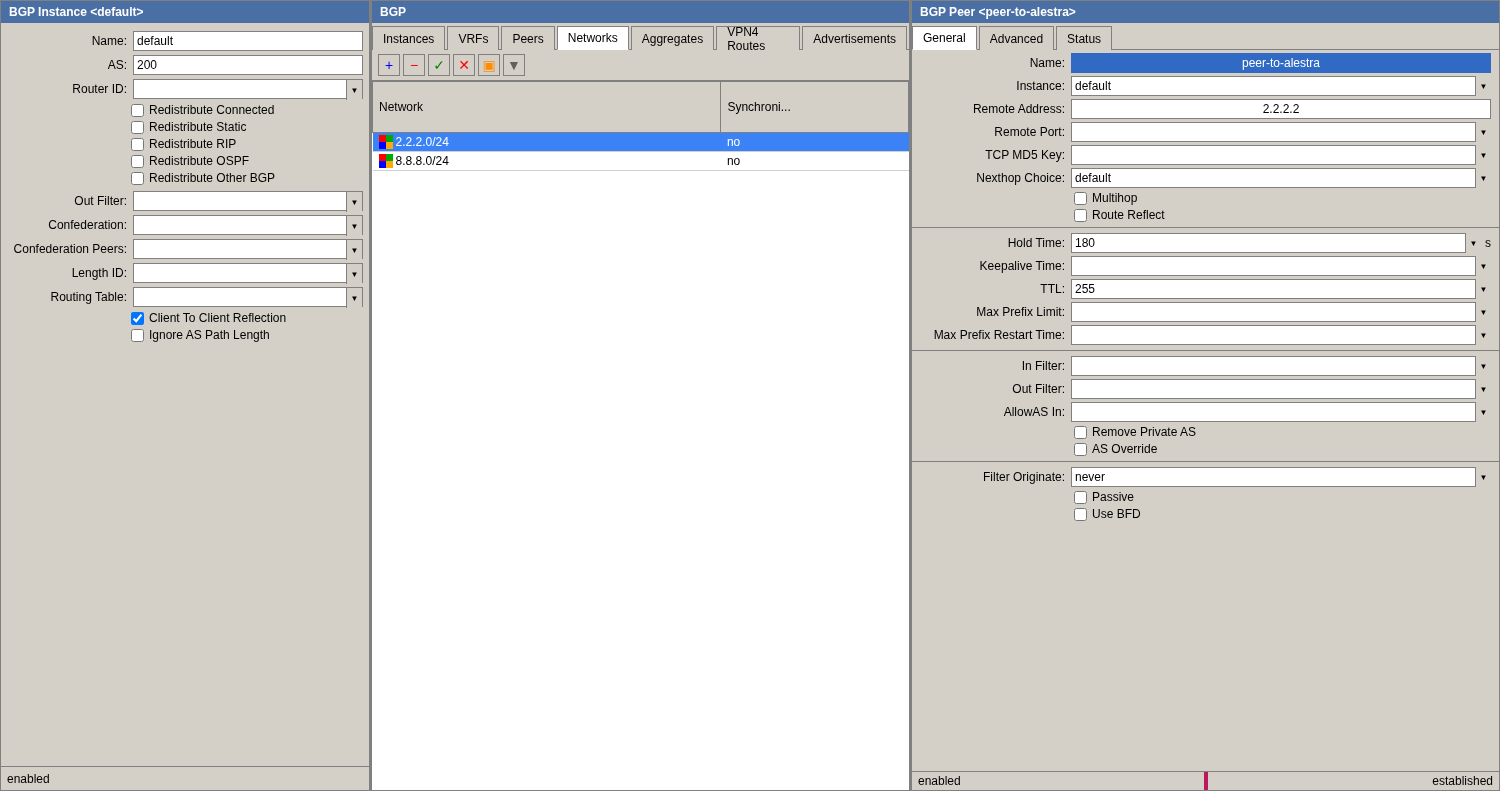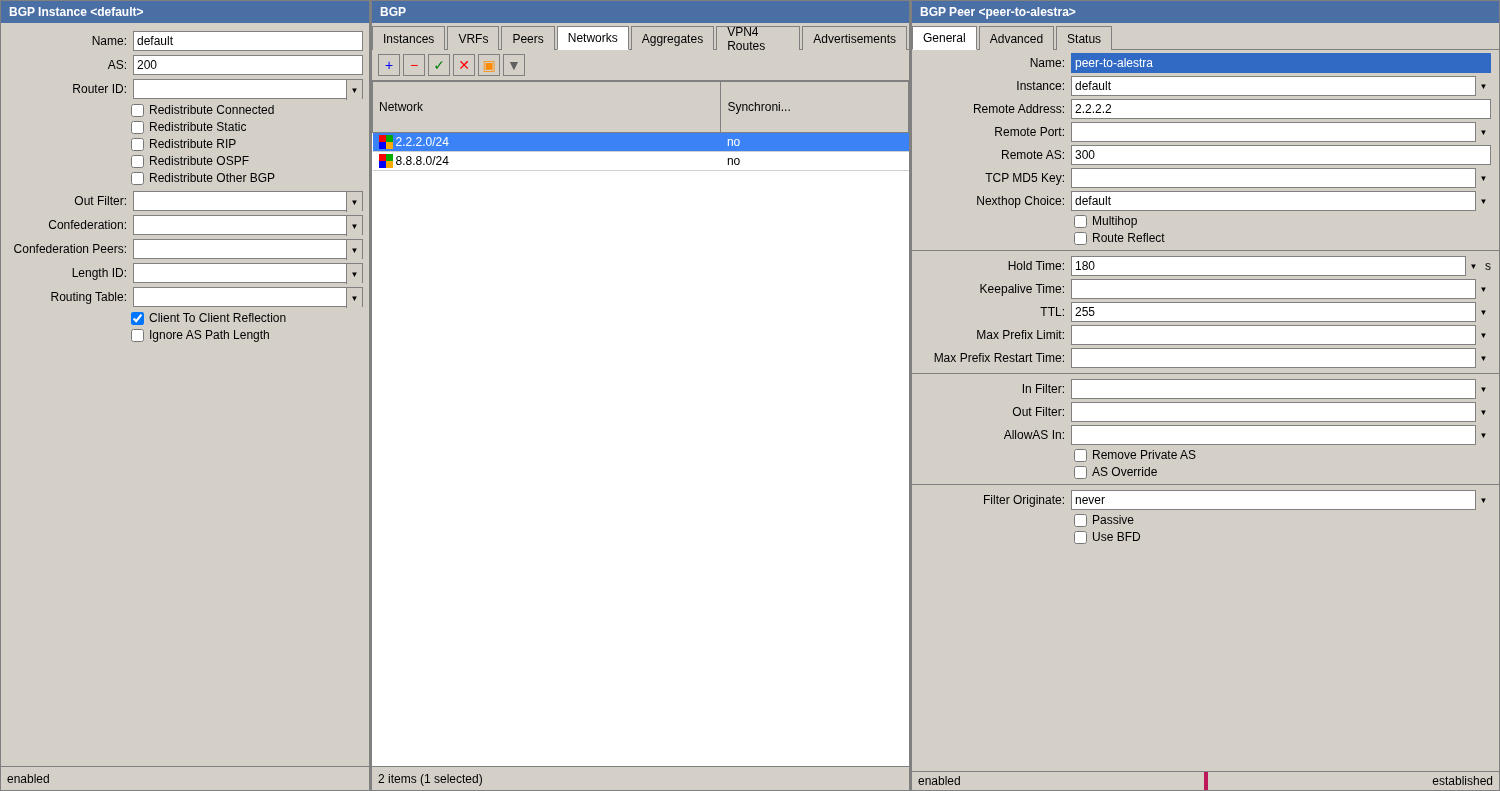--- a/index.html
+++ b/index.html
@@ -59,21 +59,21 @@
     .data-table th { background: #d4d0c8; border: 1px solid #808080; padding: 18px 6px; text-align: left; font-weight: normal; cursor: pointer; }
     .data-table td { border-bottom: 1px solid #d0d0d0; padding: 2px 6px; }
     .data-table tr.selected td { background: #3b82f6; color: white; }
 
     
     .status-bar { background: #d4d0c8; border-top: 1px solid #808080; padding: 2px 6px; height: 24px; display: flex; align-items: center; }
 
     
     .rp-form-row { display: flex; align-items: center; margin: 3px 8px; }
     .rp-label { text-align: right; min-width: 145px; margin-right: 6px; }
-    .rp-input { border: 1px solid #808080; background: white; height: 20px; padding: 1px 3px; flex: 1; }
+    .rp-input { border: 1px solid #808080; background: white; height: 20px; padding: 1px 3px; flex: 1; text-align: center; }
     .rp-dropdown-wrap { flex: 1; position: relative; height: 20px; }
     .rp-dropdown { border: 1px solid #808080; background: white; height: 20px; padding: 1px 3px; width: 100%; display: flex; align-items: center; }
     .rp-dropdown-arrow { width: 16px; height: 20px; background: #d4d0c8; border-left: 1px solid #808080; display: flex; align-items: center; justify-content: center; position: absolute; right: 0; top: 0; font-size: 8px; cursor: pointer; }
 
     .rp-checkbox-row { display: flex; align-items: center; margin: 3px 8px 3px 162px; }
     .rp-checkbox-row input[type="checkbox"] { margin-right: 5px; }
 
     .section-divider { border-top: 1px solid #808080; margin: 5px 0; }
 
     .bottom-status { display: flex; border-top: 1px solid #808080; background: #d4d0c8; }
@@ -246,23 +246,20 @@
                   <div class="grid-cell-br"></div>
               </div>
               <span>8.8.8.0/24</span>
             </div>
           </td>
           <td>no</td>
         </tr>
       </tbody>
     </table>
   </div>
-  <div class="status-bar">
-    <span>2 items (1 selected)</span>
-  </div>
 </div>
 
 <div class="panel right-panel">
   <div class="panel-title">BGP Peer &lt;peer-to-alestra&gt;</div>
   <div class="tab-bar">
     <div class="tab active">General</div>
     <div class="tab">Advanced</div>
     <div class="tab">Status</div>
   </div>
   <div class="tab-content" style="background:#d4d0c8; overflow-y:auto;">
@@ -285,24 +282,20 @@
       <input type="text" class="rp-input" style="flex: 1 1 0%;" value="2.2.2.2">
     </div>
     <div class="rp-form-row">
       <span class="rp-label">Remote Port:</span>
       <div class="rp-dropdown-wrap">
         <div class="rp-dropdown">
           <span style="flex:1;padding-right:16px;"></span>
         </div>
         <span class="rp-dropdown-arrow">▼</span>
       </div>
-    </div>
-    <div class="rp-form-row">
-      <span class="rp-label">Remote AS:</span>
-      <input type="text" class="rp-input" style="flex: 1 1 0%;" value="300">
     </div>
     <div class="rp-form-row">
       <span class="rp-label">TCP MD5 Key:</span>
       <div class="rp-dropdown-wrap">
         <div class="rp-dropdown">
           <span style="flex:1;padding-right:16px;"></span>
         </div>
         <span class="rp-dropdown-arrow">▼</span>
       </div>
     </div>

